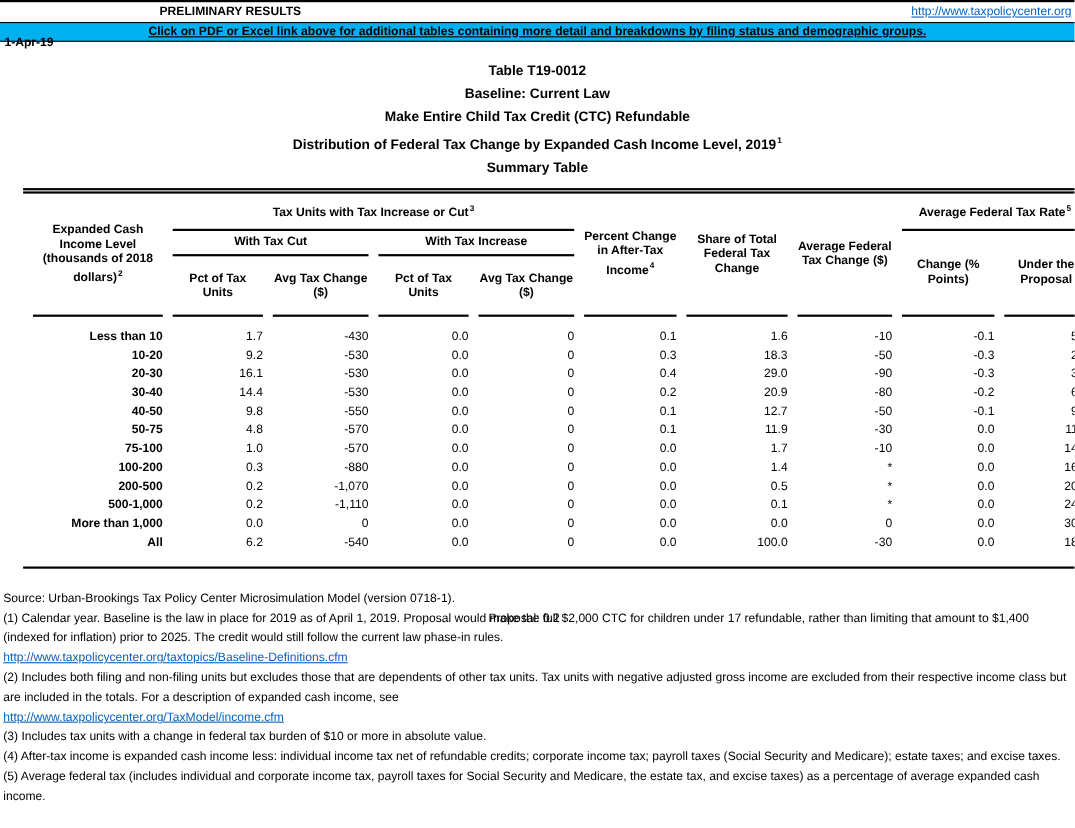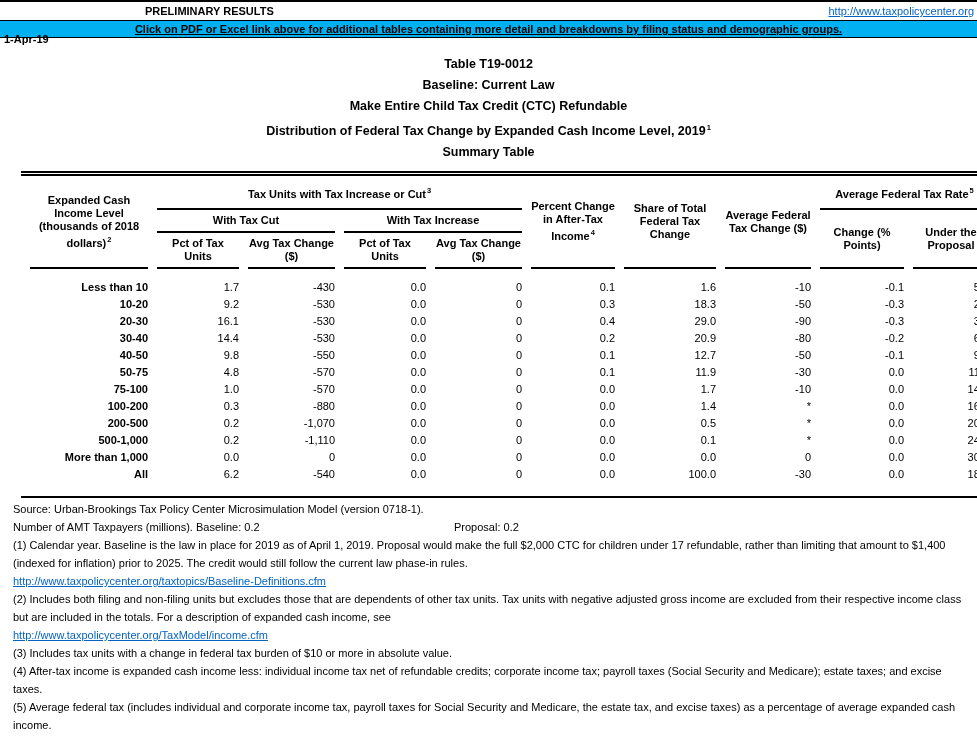--- a/index.html
+++ b/index.html
@@ -31,30 +31,30 @@
   
   .tablewrap { margin-top:8px;padding-left:21px; }
   .rule-top { border-top:5px double #000; height:0; }
   .rule-bottom { border-top:2px solid #000; height:0; margin-top:13px; }
   table.summary { width:977px; border-collapse:separate; border-spacing:9px 0; table-layout:fixed; }
   table.summary td { box-sizing:border-box; padding:0; font-size:11px; vertical-align:middle; }
   .hdr { font-weight:bold; text-align:center; line-height:13px; }
   .bb { border-bottom:2px solid #000; }
   .rh1 { height:34px; }
   .rh2 { height:23px; }
-  .rh3 { height:36px; }
+  .rh3 { height:55px; }
   .spacer td { height:10px; }
   .num { text-align:right; line-height:17px; height:17px; }
   .rowlabel { text-align:right; font-weight:bold; padding-right:17px; line-height:17px; height:17px; }
   .c1 { padding-right:18px; } .c2 { padding-right:19px; } .c3 { padding-right:15px; }
   .c4 { padding-right:16px; } .c5 { padding-right:17px; } .c6 { padding-right:22px; }
   .c7 { padding-right:23px;margin-top:18px; } .c8 { padding-right:26px; } .c9 { padding-right:13px; }
 
   
-  .footer { margin-top:2px; padding-left:13px; padding-right:4px; font-size:11px; line-height:18px; }
+  .footer { margin-top:18px; padding-left:3px; padding-right:4px; font-size:11px; line-height:18px; }
   .footer .fline { position:relative; }
   .footer a { color:#0563C1; text-decoration:underline; cursor:pointer; }
   .footer .prop { position:absolute; left:441px; top:0; }
 </style>
 </head>
 <body>
 
 <div class="page">
 
   <div class="topbar">
@@ -261,21 +261,20 @@
             <td class="num c9">18.2</td>
           </tr>
         </tbody>
     </table>
     <div class="rule-bottom"></div>
   </div>
 
   <div class="footer">
     <div class="fline">Source: Urban-Brookings Tax Policy Center Microsimulation Model (version 0718-1).</div>
     <div class="fline">
-      <span>Number of AMT Taxpayers (millions).  Baseline: 0.2</span>
       <span class="prop">Proposal: 0.2</span>
     </div>
     <div class="fline">(1) Calendar year. Baseline is the law in place for 2019 as of April 1, 2019. Proposal would make the full $2,000 CTC for children under 17 refundable, rather than limiting that amount to $1,400 (indexed for inflation) prior to 2025. The credit would still follow the current law phase-in rules.</div>
     <div class="fline"><a>http://www.taxpolicycenter.org/taxtopics/Baseline-Definitions.cfm</a></div>
     <div class="fline">(2) Includes both filing and non-filing units but excludes those that are dependents of other tax units. Tax units with negative adjusted gross income are excluded from their respective income class but are included in the totals. For a description of expanded cash income, see</div>
     <div class="fline"><a>http://www.taxpolicycenter.org/TaxModel/income.cfm</a></div>
     <div class="fline">(3) Includes tax units with a change in federal tax burden of $10 or more in absolute value.</div>
     <div class="fline">(4) After-tax income is expanded cash income less: individual income tax net of refundable credits; corporate income tax; payroll taxes (Social Security and Medicare); estate taxes; and excise taxes.</div>
     <div class="fline">(5) Average federal tax (includes individual and corporate income tax, payroll taxes for Social Security and Medicare, the estate tax, and excise taxes) as a percentage of average expanded cash income.</div>
   </div>

